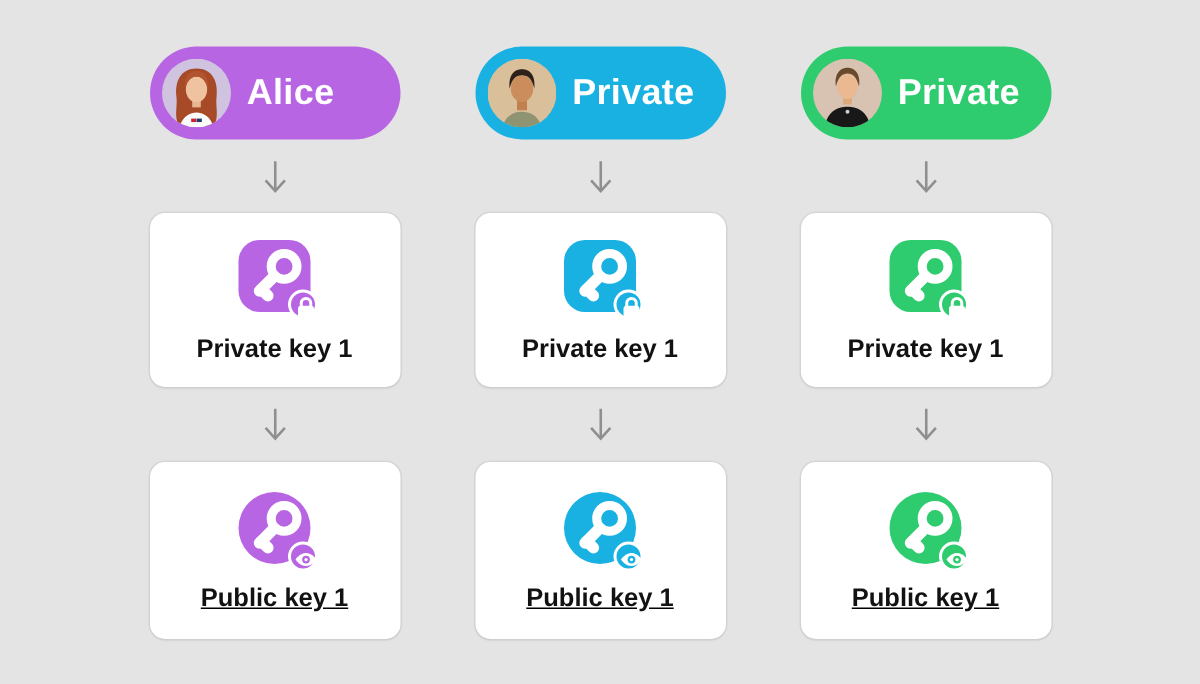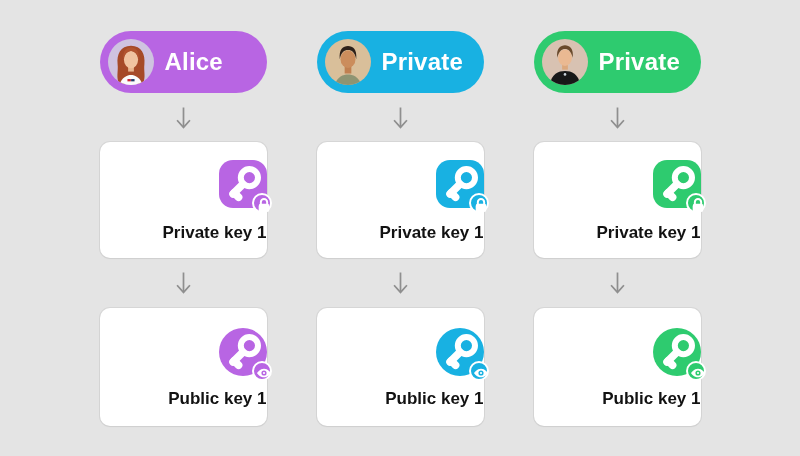--- a/index.html
+++ b/index.html
@@ -35,24 +35,24 @@
     color:#ffffff; font-size:24px; font-weight:700; margin-left:11px;
     letter-spacing:.2px; white-space:nowrap;
   }
   .arrow-wrap{display:flex;align-items:center;justify-content:center;}
   .arrow-a{height:49px;}
   .arrow-b{height:50px;}
   .arrow-wrap svg{width:17px;height:24px;color:var(--arrow);}
   .card{
     width:167px; background:var(--card-bg); border-radius:10px;
     box-shadow:0 0 0 1px rgba(0,0,0,0.06), 0 1px 2px rgba(0,0,0,0.04);
-    display:flex; flex-direction:column; align-items:flex-end;
+    display:flex; flex-direction:column; align-items:center;
   }
   .card-private{height:116px;}
-  .card-public{height:118px;}
+  .card-public{height:118px;text-decoration:underline;}
   .key-tile{
     position:relative; width:48px; height:48px;
     background:var(--accent); color:#fff; margin-top:18px;
   }
   .key-tile.square{border-radius:14px;}
   .key-tile.round{border-radius:50%; margin-top:20px;}
   .key-tile > svg.key{display:block;width:48px;height:48px;}
   .badge{
     position:absolute; right:-5px; bottom:-5px;
     width:20px;height:20px;border-radius:50%;

